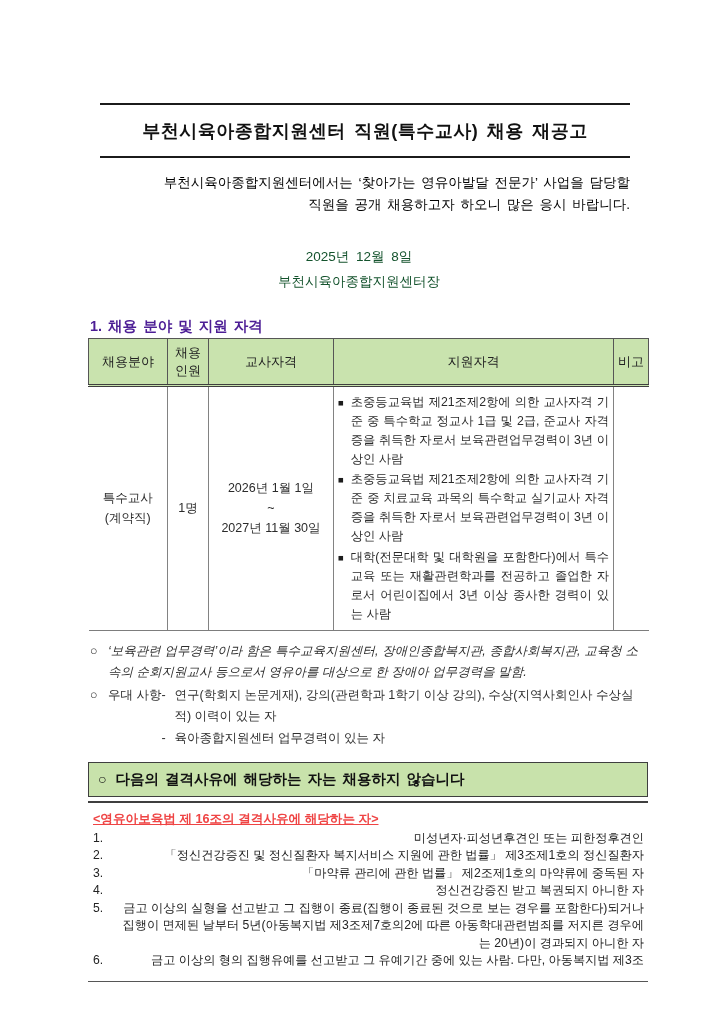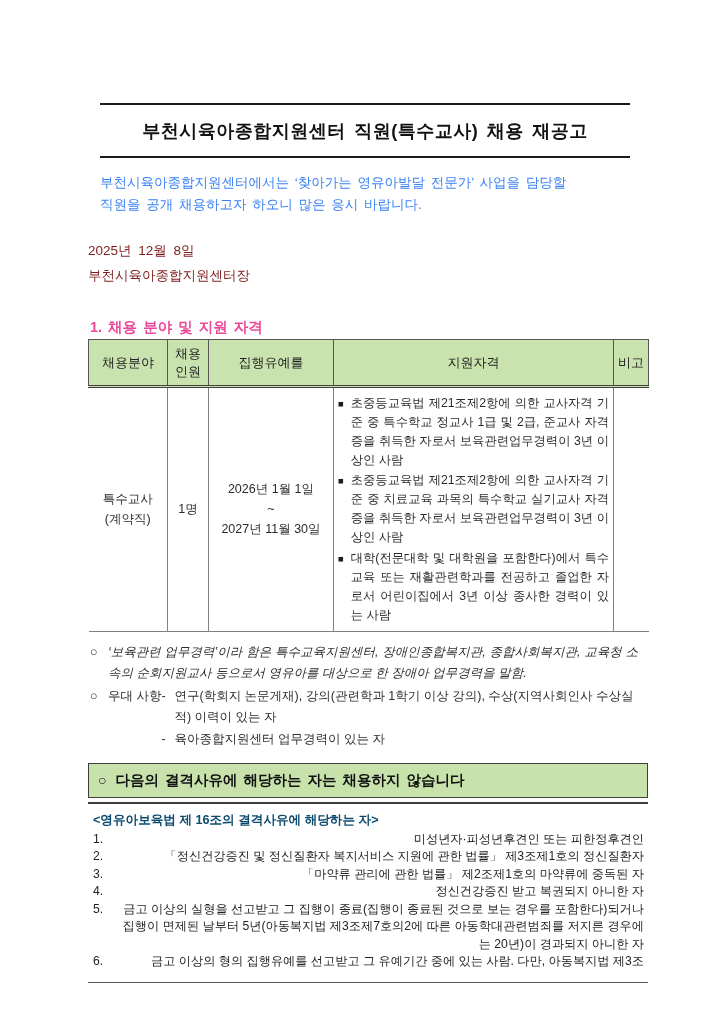--- a/index.html
+++ b/index.html
@@ -17,29 +17,29 @@
   .title-area { margin-left: 12px; width: 530px; }
   .rule { height: 2px; background: #1b1b1b; }
   .doc-title {
     text-align: center; font-size: 18px; font-weight: bold; color: #111;
     padding: 14px 0 13px 0; letter-spacing: 0.5px; word-spacing: 3px;
   }
 
   
   .intro {
     margin: 14px auto 0 auto; width: 530px; margin-left: 12px;
-    text-align: left; font-size: 13.5px; line-height: 1.6; color: #3b82f6;
+    text-align: right; font-size: 13.5px; line-height: 1.6; color: #000000;
     word-spacing: 2px;
   }
 
   
-  .date-block { width: 542px; text-align: left; margin-top: 24px; font-size: 13.5px; line-height: 1.85; color: #7f1d1d; word-spacing: 3px; }
-
-  
-  .sec-heading { margin-top: 29px; margin-left: 2px; font-size: 14.5px; font-weight: bold; color: #ec4899; word-spacing: 2px; }
+  .date-block { width: 542px; text-align: center; margin-top: 30px; font-size: 13.5px; line-height: 1.85; color: #14532d; word-spacing: 3px; }
+
+  
+  .sec-heading { margin-top: 22px; margin-left: 2px; font-size: 14.5px; font-weight: bold; color: #4c1d95; word-spacing: 2px; }
 
   
   table.recruit { margin-top: 2px; width: 560px; border-collapse: collapse; table-layout: fixed; }
   col.c1 { width: 79px; } col.c2 { width: 41px; } col.c3 { width: 125px; }
   col.c4 { width: 280px; } col.c5 { width: 35px; }
   table.recruit th {
     background: #c9e3ae;
     border: 1px solid #565656;
     border-bottom: 3px double #3f3f3f;
     font-size: 13px; font-weight: normal; color: #222;
@@ -84,21 +84,21 @@
   }
   .callout-marker { margin-right: 9px; font-weight: bold; font-size: 14px; }
 
   
   .disq-box {
     margin-top: 4px; width: 560px;
     border-top: 2px solid #3f3f3f; border-bottom: 1.6px solid #565656;
     padding: 7px 4px 12px 5px;
     font-size: 12.2px; line-height: 1.43; color: #222;
   }
-  .disq-heading { font-weight: bold; font-size: 12.6px; margin-bottom: 2px; color: #0c4a6e; }
+  .disq-heading { font-weight: bold; font-size: 12.6px; margin-bottom: 2px; color: #ef4444; text-decoration: underline; }
   .disq-item { display: flex; align-items: flex-start; }
   .disq-num { flex: 0 0 19px; }
   .disq-text { flex: 1; text-align: right; }
 </style>
 </head>
 <body>
 
 <div class="page">
   <div class="content">
 
@@ -126,21 +126,21 @@
           <col class="c2">
           <col class="c3">
           <col class="c4">
           <col class="c5">
       </colgroup>
       <thead>
         <tr>
           <th class="pre">채용분야</th>
           <th class="pre">채용
 인원</th>
-          <th class="pre">집행유예를</th>
+          <th class="pre">교사자격</th>
           <th class="pre">지원자격</th>
           <th class="pre">비고</th>
         </tr>
       </thead>
       <tbody>
         <tr>
           <td class="cell-field pre">특수교사
 (계약직)</td>
           <td class="cell-count">1명</td>
           <td class="cell-period pre">2026년 1월 1일

